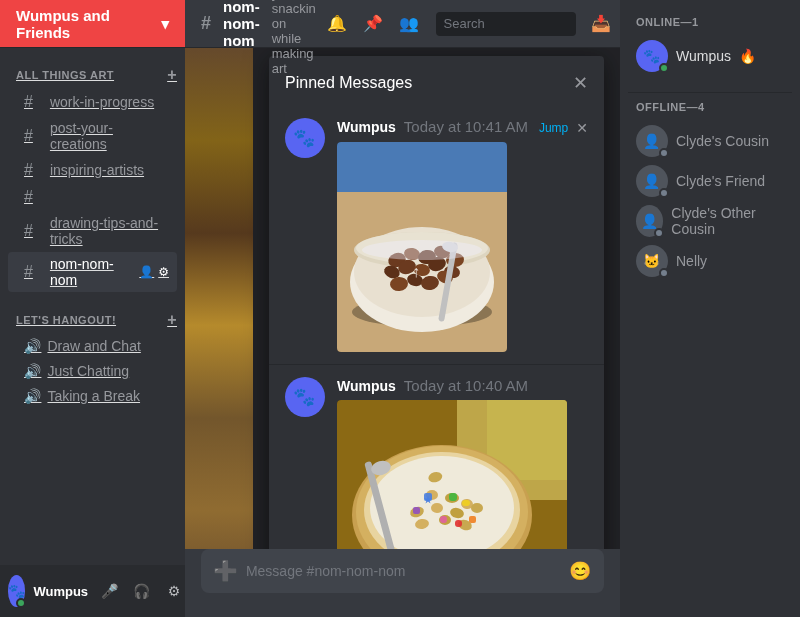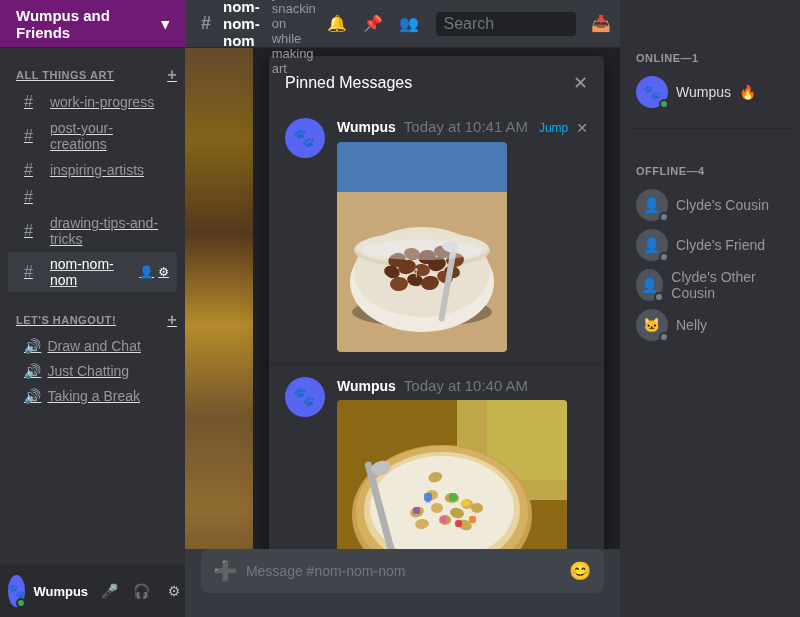--- a/index.html
+++ b/index.html
@@ -4,21 +4,21 @@
   <style>
     * { margin: 0; padding: 0; box-sizing: border-box; }
     body { width: 800px; height: 617px; overflow: hidden; font-family: 'Segoe UI', Arial, sans-serif; background: #36393f; color: #dcddde; font-size: 14px; display: flex; flex-direction: column; }
 
     
     .app { display: flex; width: 800px; height: 617px; }
 
     
     .sidebar { width: 185px; min-width: 185px; background: #2f3136; display: flex; flex-direction: column; height: 617px; overflow: hidden; }
 
-    .server-header { height: 48px; display: flex; align-items: center; padding: 0 16px; border-bottom: 1px solid #26282c; background: #701a75; cursor: pointer; font-weight: 600; font-size: 15px; color: #fff; justify-content: space-between; }
+    .server-header { height: 48px; display: flex; align-items: center; padding: 0 16px; border-bottom: 1px solid #26282c; background: #ef4444; cursor: pointer; font-weight: 600; font-size: 15px; color: #fff; justify-content: space-between; }
 
     .channel-list { flex: 1; overflow-y: auto; padding-bottom: 8px; text-decoration: underline; }
     .channel-list::-webkit-scrollbar { width: 4px; }
     .channel-list::-webkit-scrollbar-thumb { background: #202225; border-radius: 2px; }
 
     .section-header { display: flex; align-items: center; justify-content: space-between; padding: 18px 8px 4px 16px; font-size: 11px; font-weight: 700; color: #96989d; text-transform: uppercase; letter-spacing: 0.5px; cursor: pointer; }
 
     .channel-item { display: flex; align-items: center; padding: 4px 8px 4px 16px; border-radius: 4px; margin: 1px 8px; cursor: pointer; color: #96989d; font-size: 14px; gap: 6px; }
     .channel-item.active { background: #393c43; color: #fff; }
     .channel-item .hash { font-size: 16px; color: #8e9297; margin-right: 2px; }
@@ -43,21 +43,21 @@
 
     
     .channel-header { height: 48px; display: flex; align-items: center; padding: 0 16px; border-bottom: 1px solid #26282c; background: #36393f; gap: 12px; z-index: 10; }
     .channel-header-name { font-weight: 700; font-size: 15px; color: #fff; }
     .channel-header-desc { color: #96989d; font-size: 13px; flex: 1; }
     .header-icons { display: flex; gap: 16px; align-items: center; }
     .header-icon { color: #b9bbbe; cursor: pointer; font-size: 16px; }
 
     
     .search-bar { background: #202225; border-radius: 4px; display: flex; align-items: center; padding: 0 8px; height: 24px; width: 140px; gap: 4px; }
-    .search-input { background: transparent; border: none; outline: none; color: #dcddde; font-size: 16px; flex: 1; }
+    .search-input { background: transparent; border: none; outline: none; color: #dcddde; font-size: 13px; flex: 1; }
     .search-input::placeholder { color: #72767d; }
 
     
     .chat-area { flex: 1; overflow-y: auto; position: relative; }
     .chat-area::-webkit-scrollbar { width: 8px; }
     .chat-area::-webkit-scrollbar-thumb { background: #202225; border-radius: 4px; }
 
     
     .pinned-overlay { position: absolute; top: 0; left: 68px; right: 0; background: rgba(30,31,34,0.85); z-index: 5; }
     .pinned-panel { background: #2f3136; border-radius: 4px; margin: 8px 16px; box-shadow: 0 4px 24px rgba(0,0,0,0.5); max-height: 590px; overflow-y: auto; }
@@ -76,21 +76,21 @@
     
     .message-input-area { padding: 0 16px 24px; background: #36393f; }
     .message-input-box { background: #40444b; border-radius: 8px; display: flex; align-items: center; padding: 0 12px; height: 44px; gap: 8px; }
     .msg-input { flex: 1; background: transparent; border: none; outline: none; color: #86efac; font-size: 14px; }
     .msg-input::placeholder { color: #72767d; }
     .emoji-btn { color: #b9bbbe; cursor: pointer; font-size: 18px; }
 
     
     .right-sidebar { width: 180px; min-width: 180px; background: #2f3136; padding: 16px 8px; overflow-y: auto; height: 617px; }
 
-    .members-section { margin-bottom: 16px; margin-top: 36px; }
+    .members-section { margin-bottom: 16px; }
     .members-label { font-size: 11px; font-weight: 700; color: #96989d; text-transform: uppercase; letter-spacing: 0.5px; padding: 0 8px; margin-bottom: 8px; }
 
     .member-item { display: flex; align-items: center; gap: 8px; padding: 4px 8px; border-radius: 4px; cursor: pointer; }
     .member-avatar { width: 32px; height: 32px; border-radius: 50%; display: flex; align-items: center; justify-content: center; font-size: 14px; position: relative; }
     .member-avatar.online { background: #5865f2; }
     .member-avatar.offline { background: #4f545c; }
     .member-status { position: absolute; bottom: -1px; right: -1px; width: 10px; height: 10px; border-radius: 50%; border: 2px solid #2f3136; }
     .member-status.online { background: #3ba55c; }
     .member-status.offline { background: #747f8d; }
     .member-name { font-size: 14px; color: #96989d; }

